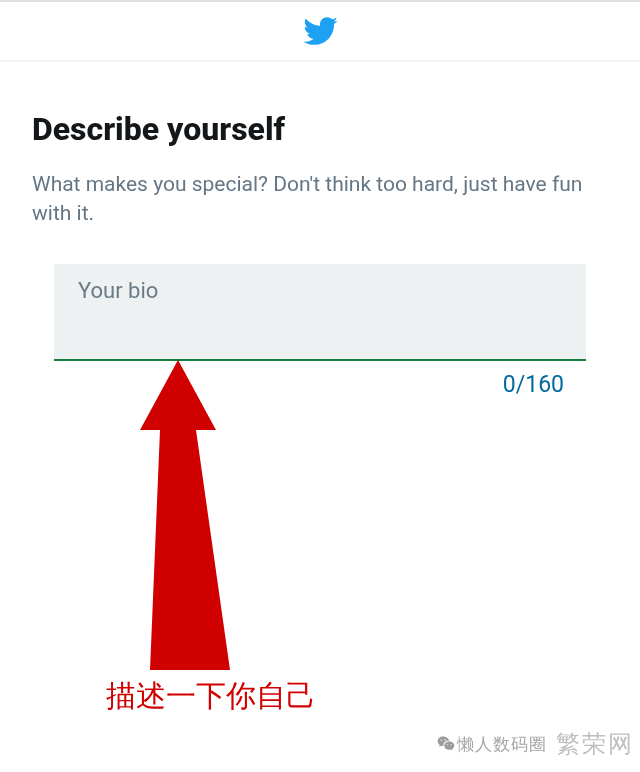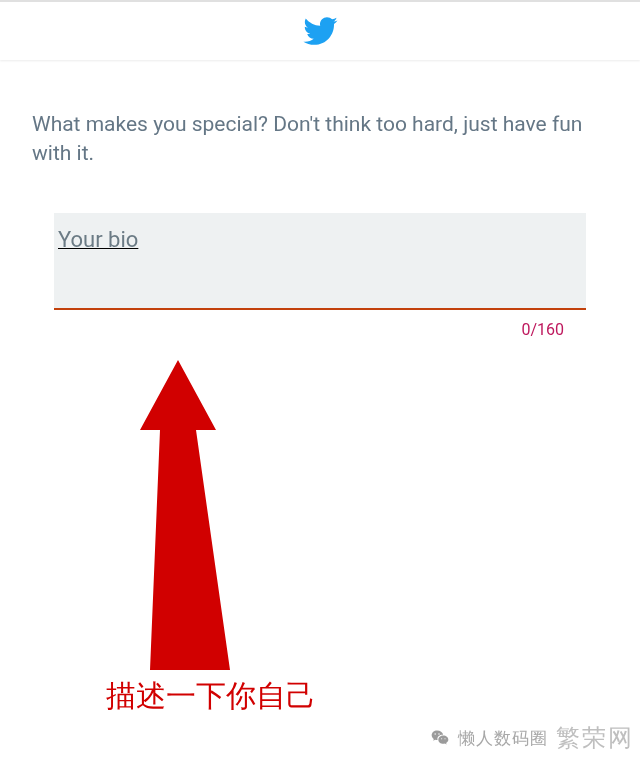--- a/index.html
+++ b/index.html
@@ -47,40 +47,39 @@
     .page-title {
       font-size: 32px;
       font-weight: 800;
       color: #14171a;
       margin-bottom: 22px;
     }
     .page-subtitle {
       font-size: 21px;
       color: #657786;
       line-height: 1.4;
-      margin-bottom: 44px;
+      margin-bottom: 35px;
     }
     .bio-wrapper {
       padding: 0 22px;
     }
     .bio-field {
       background: #eef1f2;
-      border-bottom: 2px solid #c2410c;
-      padding: 14px 16px 56px 4px;
+      border-bottom: 2px solid #15803d;
+      padding: 14px 16px 56px 24px;
       width: 100%;
-      text-decoration: underline;
     }
     .bio-placeholder {
       color: #6b7b85;
       font-size: 22px;
     }
     .char-counter {
       text-align: right;
-      color: #be185d;
-      font-size: 16px;
+      color: #0369a1;
+      font-size: 23px;
       padding: 10px 22px 0 0;
     }
     .annotation-arrow {
       position: absolute;
       left: 140px;
       top: 360px;
       width: 120px;
       height: 310px;
       pointer-events: none;
     }
@@ -88,58 +87,59 @@
       position: absolute;
       left: 106px;
       top: 676px;
       color: #d10000;
       font-size: 30px;
       font-family: "SimSun", "Songti SC", serif;
       text-align: center;
     }
     .watermark-row {
       position: absolute;
-      bottom: 18px;
+      bottom: 12px;
       right: 0;
       display: flex;
       align-items: center;
-      gap: 8px;
+      gap: 1px;
       justify-content: space-between;
     }
     .wechat-icon {
       width: 20px;
       height: 20px;
       color: #9b9b9b;
     }
     .watermark-text {
       color: #a8a8a8;
       font-size: 17px;
       letter-spacing: 1px;
     }
     .watermark-brand {
       color: #bfbfbf;
       font-size: 24px;
       font-family: "SimSun", serif;
       letter-spacing: 2px;
-      margin-left: 0;
+      margin-left: 8px;
       padding-right: 6px;
     }
   </style>
 </head>
 <body>
 
 <div class="header">
   <span class="twitter-logo">
     <svg viewBox="0 0 24 24" fill="currentColor">
       <path d="M23.643 4.937c-.835.37-1.732.62-2.675.733.962-.576 1.7-1.49 2.048-2.578-.9.534-1.897.922-2.958 1.13-.85-.904-2.06-1.47-3.4-1.47-2.572 0-4.658 2.086-4.658 4.66 0 .364.042.718.12 1.06-3.873-.195-7.304-2.05-9.602-4.868-.4.69-.63 1.49-.63 2.342 0 1.616.823 3.043 2.072 3.878-.764-.025-1.482-.234-2.11-.583v.06c0 2.257 1.605 4.14 3.737 4.568-.392.106-.803.162-1.227.162-.3 0-.593-.028-.877-.082.593 1.85 2.313 3.198 4.352 3.234-1.595 1.25-3.604 1.995-5.786 1.995-.376 0-.747-.022-1.112-.065 2.062 1.323 4.51 2.093 7.14 2.093 8.57 0 13.255-7.098 13.255-13.254 0-.2-.005-.402-.014-.602.91-.658 1.7-1.477 2.323-2.41z"></path>
     </svg>
   </span>
 </div>
 
 <div class="content">
+  <h1 class="page-title">Describe yourself</h1>
   <p class="page-subtitle">What makes you special? Don't think too hard, just have fun with it.</p>
   <div class="bio-wrapper">
     <div class="bio-field">
       <span class="bio-placeholder">Your bio</span>
     </div>
     <div class="char-counter">0/160</div>
   </div>
 </div>
 
 <svg class="annotation-arrow" viewBox="0 0 120 310" preserveAspectRatio="none">

